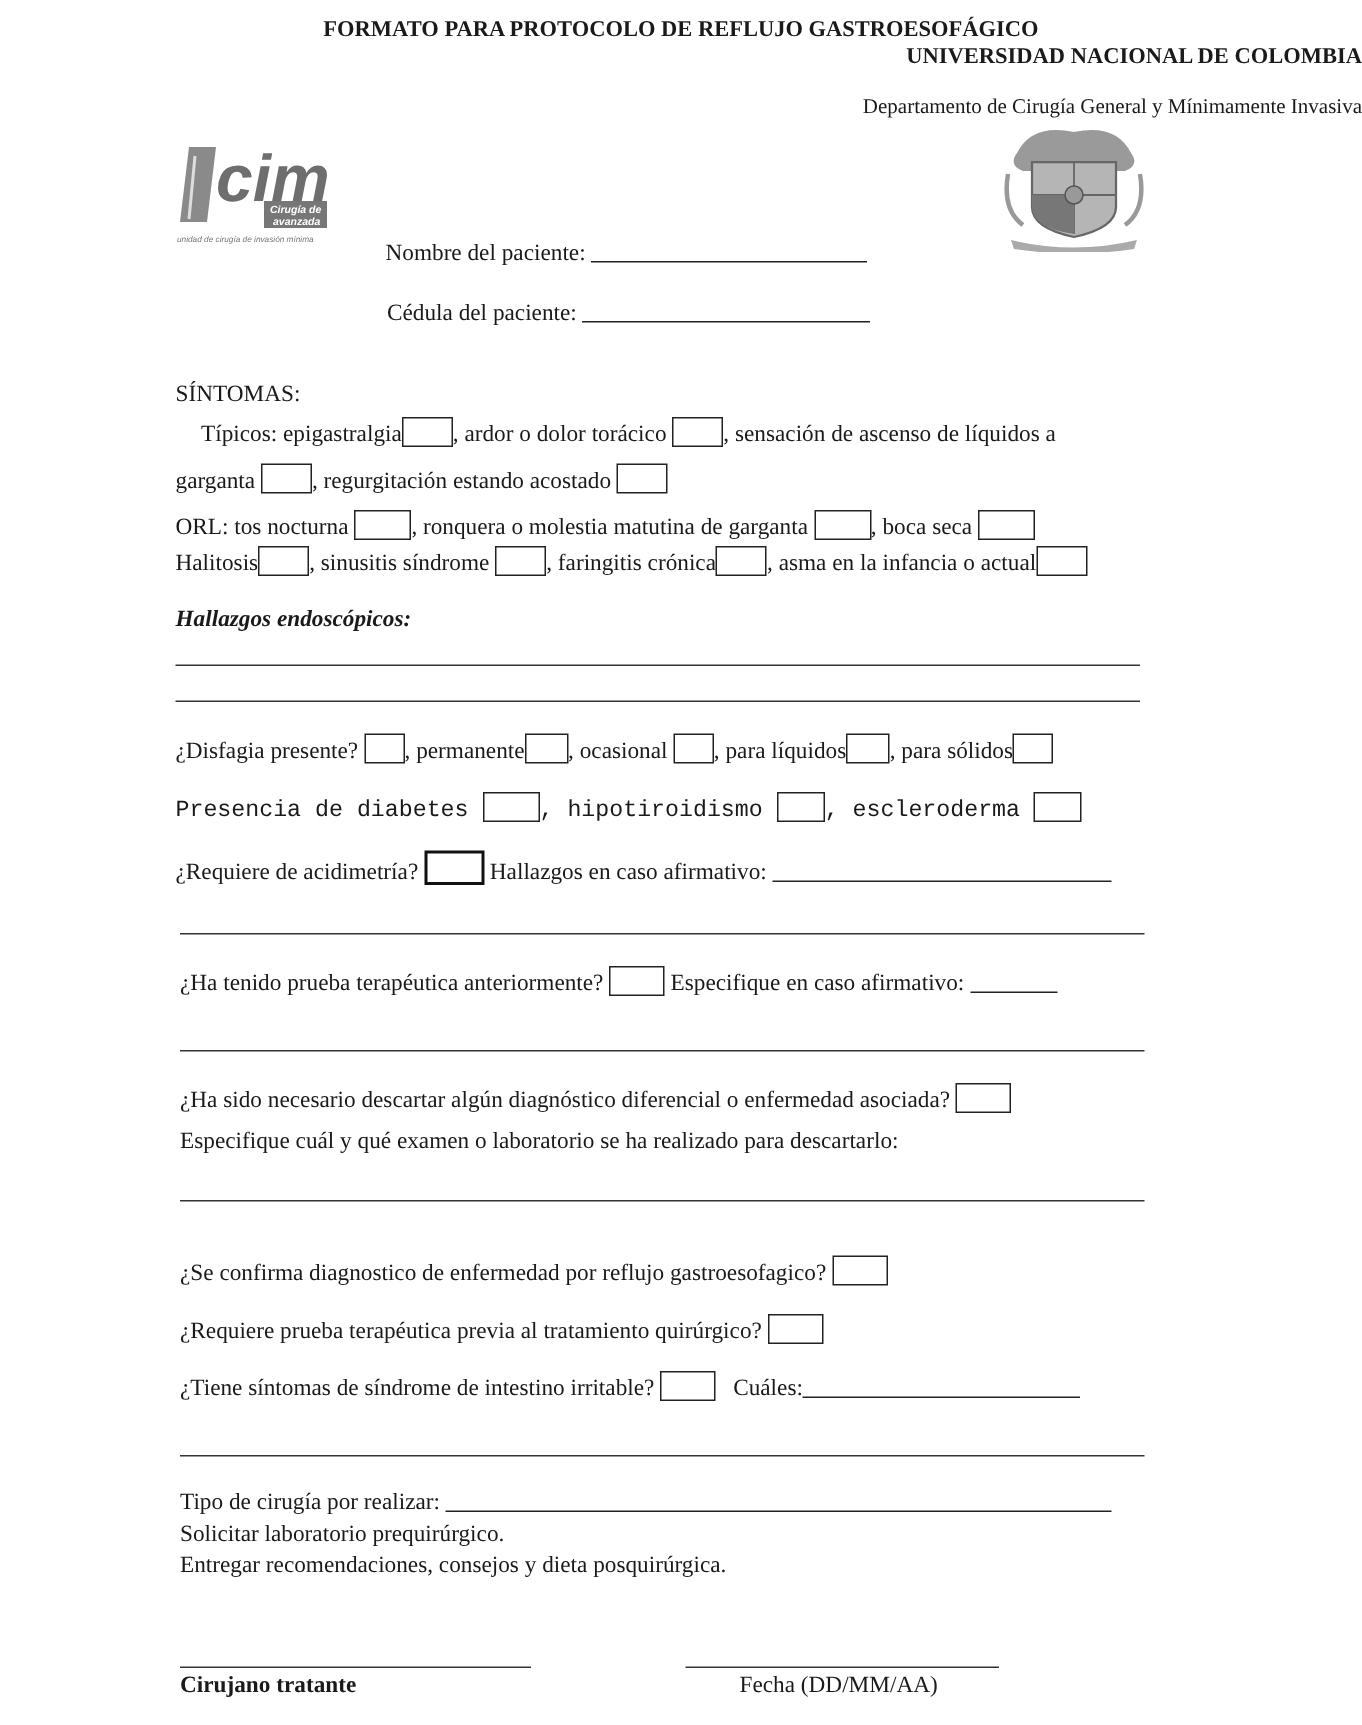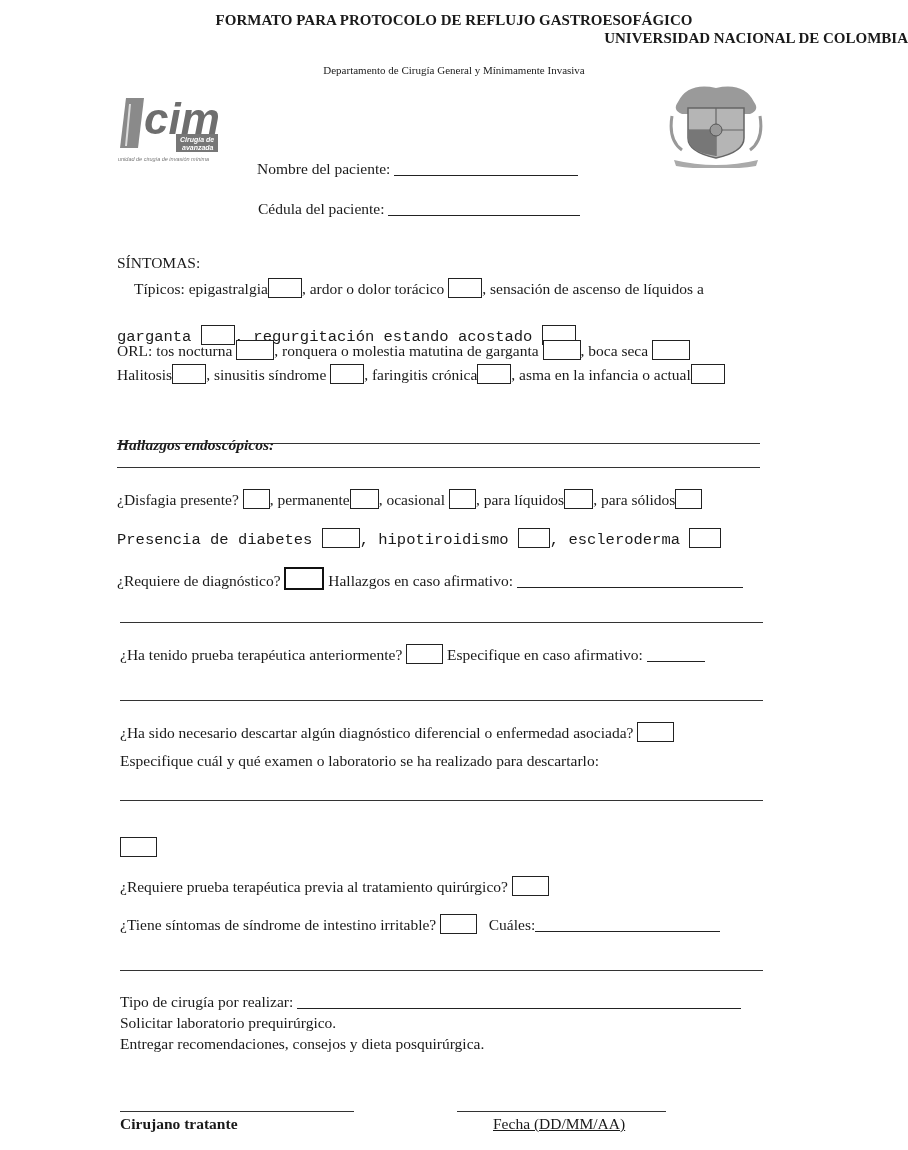--- a/index.html
+++ b/index.html
@@ -1,26 +1,26 @@
 <!DOCTYPE html>
 <html><head>
 <meta charset="utf-8">
 <style>
   html, body { margin:0; padding:0; background:#ffffff; }
   body { width:908px; height:1150px; position:relative; overflow:hidden;
          font-family:"Liberation Serif", "DejaVu Serif", serif; color:#1a1a1a; }
   .abs { position:absolute; white-space:nowrap; }
   .title { font-weight:bold; font-size:15px; text-align:center; width:908px; left:0; line-height:17px; }
-  .dept { font-size:11px; text-align:center; width:908px; left:0; }
+  .dept { font-size:14px; text-align:right; width:908px; left:0; }
   .t { font-size:15.5px; }
   .box { display:inline-block; width:32px; height:18px; border:1px solid #222; vertical-align:-4px; background:#fff; }
   .box.thick { border:2px solid #111; width:36px; height:19px; }
   .uline { display:inline-block; border-bottom:1.4px solid #222; height:14px; vertical-align:-2px; }
   .hrule { position:absolute; height:0; border-top:1.4px solid #333; }
-  .italic-b { font-style:italic; font-weight:bold;margin-top:32px; }
+  .italic-b { font-style:italic; font-weight:bold; }
 </style>
 </head>
 <body>
 
 <div class="abs title" style="top:12px;">FORMATO PARA PROTOCOLO DE REFLUJO GASTROESOFÁGICO</div>
 <div class="abs title" style="top:30px;text-align:right;">UNIVERSIDAD NACIONAL DE COLOMBIA</div>
 <div class="abs dept" style="top:64px;">Departamento de Cirugía General y Mínimamente Invasiva</div>
 
 <div class="abs" style="left:118px; top:92px; width:104px; height:72px;">
   <svg width="104" height="72" viewBox="0 0 104 72">
@@ -56,21 +56,21 @@
   <span>Cédula del paciente:</span>
   <span class="uline" style="width:192px;"></span>
 </div>
 
 <div class="abs t" style="left:117px; top:254px;">SÍNTOMAS:</div>
 
 <div class="abs t" style="left:134px; top:278px;">
   <span>Típicos: epigastralgia</span><span class="box"></span><span>, ardor o dolor torácico</span>
   <span class="box"></span><span>, sensación de ascenso de líquidos a</span>
 </div>
-<div class="abs t" style="left:117px; top:325px;font-family:Liberation Mono, monospace;">
+<div class="abs t" style="left:117px; top:309px;">
   <span>garganta</span>
   <span class="box"></span><span>, regurgitación estando acostado</span>
   <span class="box"></span>
 </div>
 <div class="abs t" style="left:117px; top:340px;">
   <span>ORL: tos nocturna</span>
   <span class="box" style="width:36px;"></span><span>, ronquera o molestia matutina de garganta</span>
   <span class="box" style="width:36px;"></span><span>, boca seca</span>
   <span class="box" style="width:36px;"></span>
 </div>
@@ -90,21 +90,21 @@
 </div>
 
 <div class="abs t" style="left:117px; top:528px;font-family:Liberation Mono, monospace;">
   <span>Presencia de diabetes</span>
   <span class="box" style="width:36px;"></span><span>, hipotiroidismo</span>
   <span class="box" style="width:30px;"></span><span>, escleroderma</span>
   <span class="box" style="width:30px;"></span>
 </div>
 
 <div class="abs t" style="left:117px; top:567px;">
-  <span>¿Requiere de diagnóstico?</span>
+  <span>¿Requiere de acidimetría?</span>
   <span class="box thick"></span>
   <span>Hallazgos en caso afirmativo:</span>
   <span class="uline" style="width:226px;"></span>
 </div>
 <div class="hrule" style="left:120px; top:622px; width:643px;"></div>
 
 <div class="abs t" style="left:120px; top:644px;">
   <span>¿Ha tenido prueba terapéutica anteriormente?</span>
   <span class="box" style="width:35px;"></span>
   <span>Especifique en caso afirmativo:</span>
@@ -113,20 +113,21 @@
 <div class="hrule" style="left:120px; top:700px; width:643px;"></div>
 
 <div class="abs t" style="left:120px; top:722px;">
   <span>¿Ha sido necesario descartar algún diagnóstico diferencial o enfermedad asociada?</span>
   <span class="box" style="width:35px;"></span>
 </div>
 <div class="abs t" style="left:120px; top:752px;">Especifique cuál y qué  examen o laboratorio se ha realizado para descartarlo:</div>
 <div class="hrule" style="left:120px; top:800px; width:643px;"></div>
 
 <div class="abs t" style="left:120px; top:837px;">
+  <span>¿Se confirma diagnostico de enfermedad por reflujo gastroesofagico?</span>
   <span class="box" style="width:35px;"></span>
 </div>
 <div class="abs t" style="left:120px; top:876px;">
   <span>¿Requiere prueba terapéutica previa al tratamiento quirúrgico?</span>
   <span class="box" style="width:35px;"></span>
 </div>
 <div class="abs t" style="left:120px; top:914px;">
   <span>¿Tiene síntomas de síndrome de intestino irritable?</span>
   <span class="box" style="width:35px;"></span>
   &nbsp;&nbsp;<span>Cuáles:</span><span class="uline" style="width:185px;"></span>
@@ -136,13 +137,13 @@
 <div class="abs t" style="left:120px; top:993px;">
   <span>Tipo de cirugía por realizar:</span>
   <span class="uline" style="width:444px;"></span>
 </div>
 <div class="abs t" style="left:120px; top:1014px;">Solicitar laboratorio prequirúrgico.</div>
 <div class="abs t" style="left:120px; top:1035px;">Entregar recomendaciones, consejos y dieta posquirúrgica.</div>
 
 <div class="hrule" style="left:120px; top:1111px; width:234px;"></div>
 <div class="abs t" style="left:120px; top:1115px;font-weight:bold;">Cirujano tratante</div>
 <div class="hrule" style="left:457px; top:1111px; width:209px;"></div>
-<div class="abs t" style="left:493px; top:1115px;text-decoration:underline;">Fecha (DD/MM/AA)</div>
+<div class="abs t" style="left:493px; top:1115px;">Fecha (DD/MM/AA)</div>
 
 </body></html>

